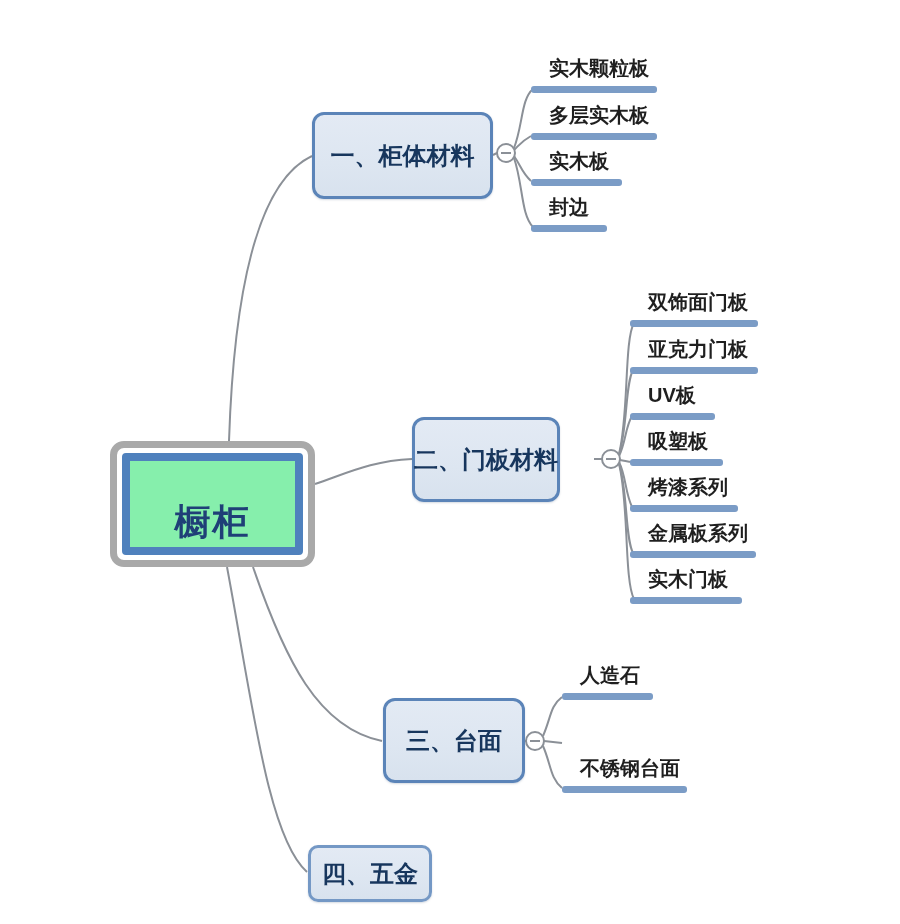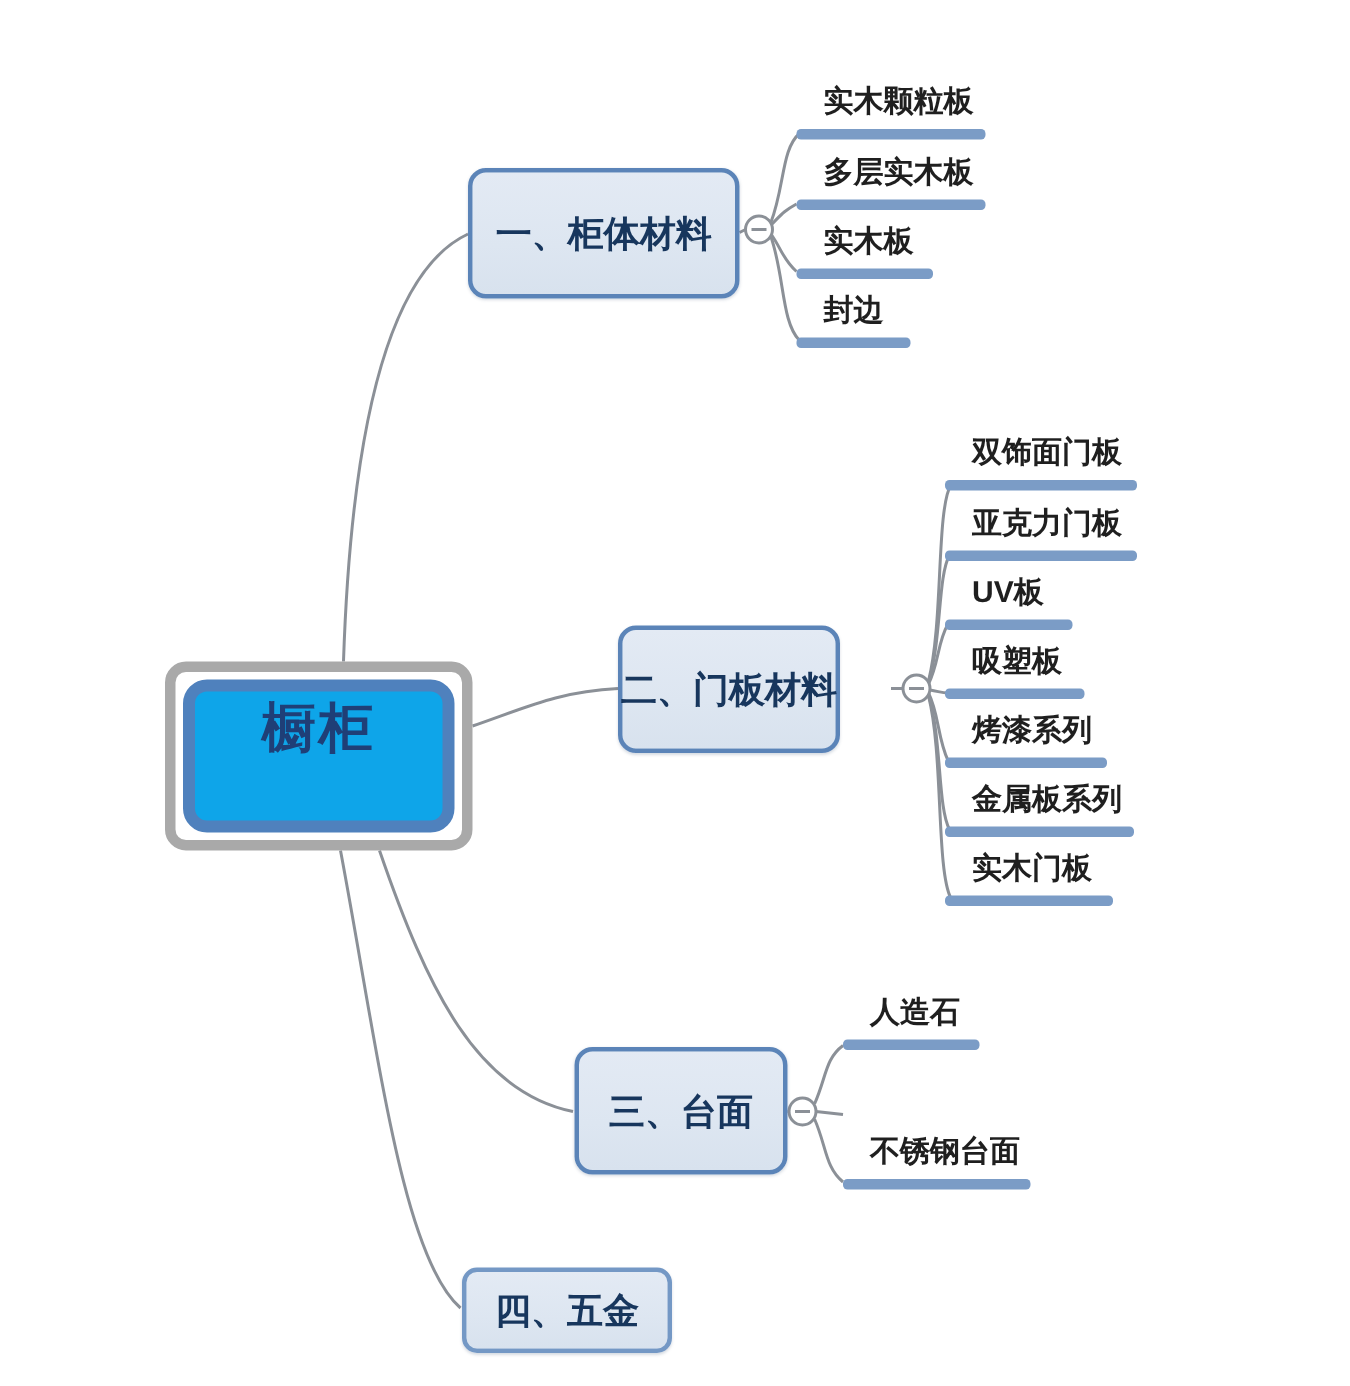--- a/index.html
+++ b/index.html
@@ -8,38 +8,38 @@
   #connectors{position:absolute;left:0;top:0;width:900px;height:924px;}
 
   
   .root-outer{
     position:absolute;left:110px;top:441px;width:205px;height:126px;
     box-sizing:border-box;border:7px solid #a9a9a9;border-radius:14px;
     padding:5px;background:#ffffff;
   }
   .root-inner{
     width:100%;height:100%;box-sizing:border-box;
-    border:8px solid #4f81bd;border-radius:16px;background:#0ea5e9;
-    display:flex;align-items:flex-start;justify-content:center;
+    border:8px solid #4f81bd;border-radius:4px;background:#86efac;
+    display:flex;align-items:flex-end;justify-content:center;
   }
   .root-label{font-size:36px;font-weight:bold;color:#1f3f77;letter-spacing:2px;}
 
   
   .branch{
     position:absolute;box-sizing:border-box;
     border:3px solid #5b84b8;border-radius:12px;
     background:linear-gradient(180deg,#e3eaf4 0%,#dde6f1 60%,#d8e2ee 100%);
     display:flex;align-items:center;justify-content:center;
     box-shadow:0 1px 2px rgba(90,110,140,0.25);
   }
   .branch-label{font-size:24px;font-weight:bold;color:#17365d;white-space:nowrap;}
   #branch-1{left:312px;top:112px;width:181px;height:87px;}
   #branch-2{left:412px;top:417px;width:148px;height:85px;}
   #branch-3{left:383px;top:698px;width:142px;height:85px;}
-  #branch-4{left:308px;top:845px;width:140px;height:57px;border-color:#7498c5;border-radius:10px;}
+  #branch-4{left:308px;top:845px;width:124px;height:57px;border-color:#7498c5;border-radius:10px;}
 
   
   .leaf{position:absolute;display:flex;flex-direction:column;align-items:flex-start;}
   .leaf-label{
     font-size:20px;font-weight:600;color:#1f1f1f;
     margin-left:18px;line-height:26px;white-space:nowrap;
   }
   .leaf-bar{height:7px;background:#7b9cc6;border-radius:3px;margin-top:5px;}
 </style>
 </head>

